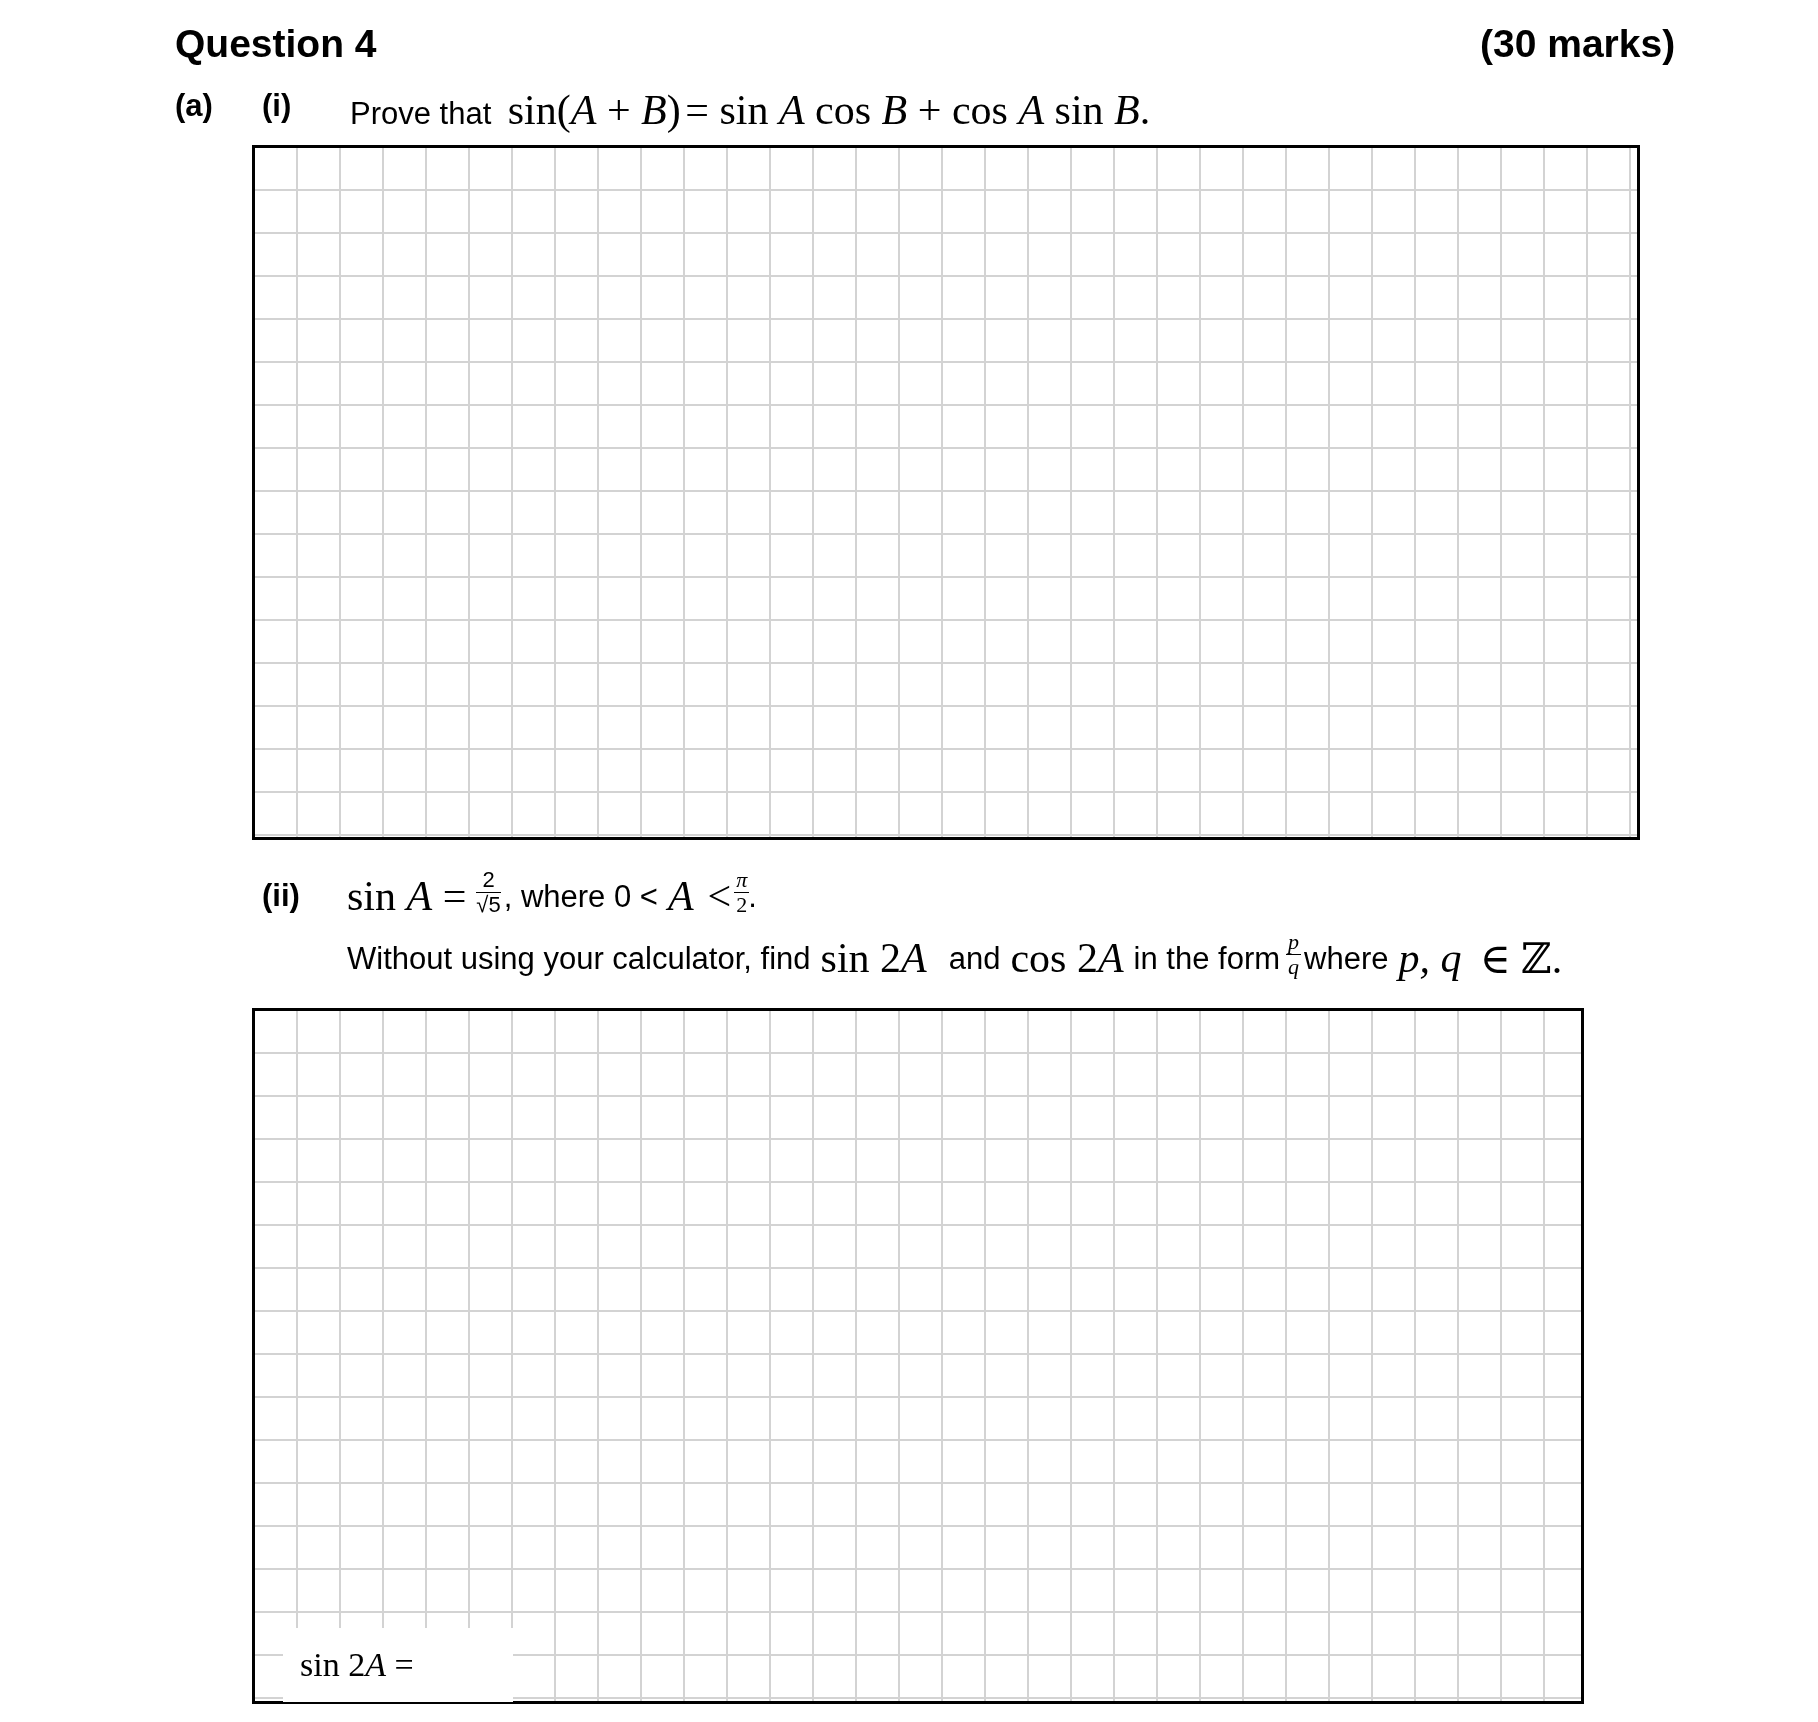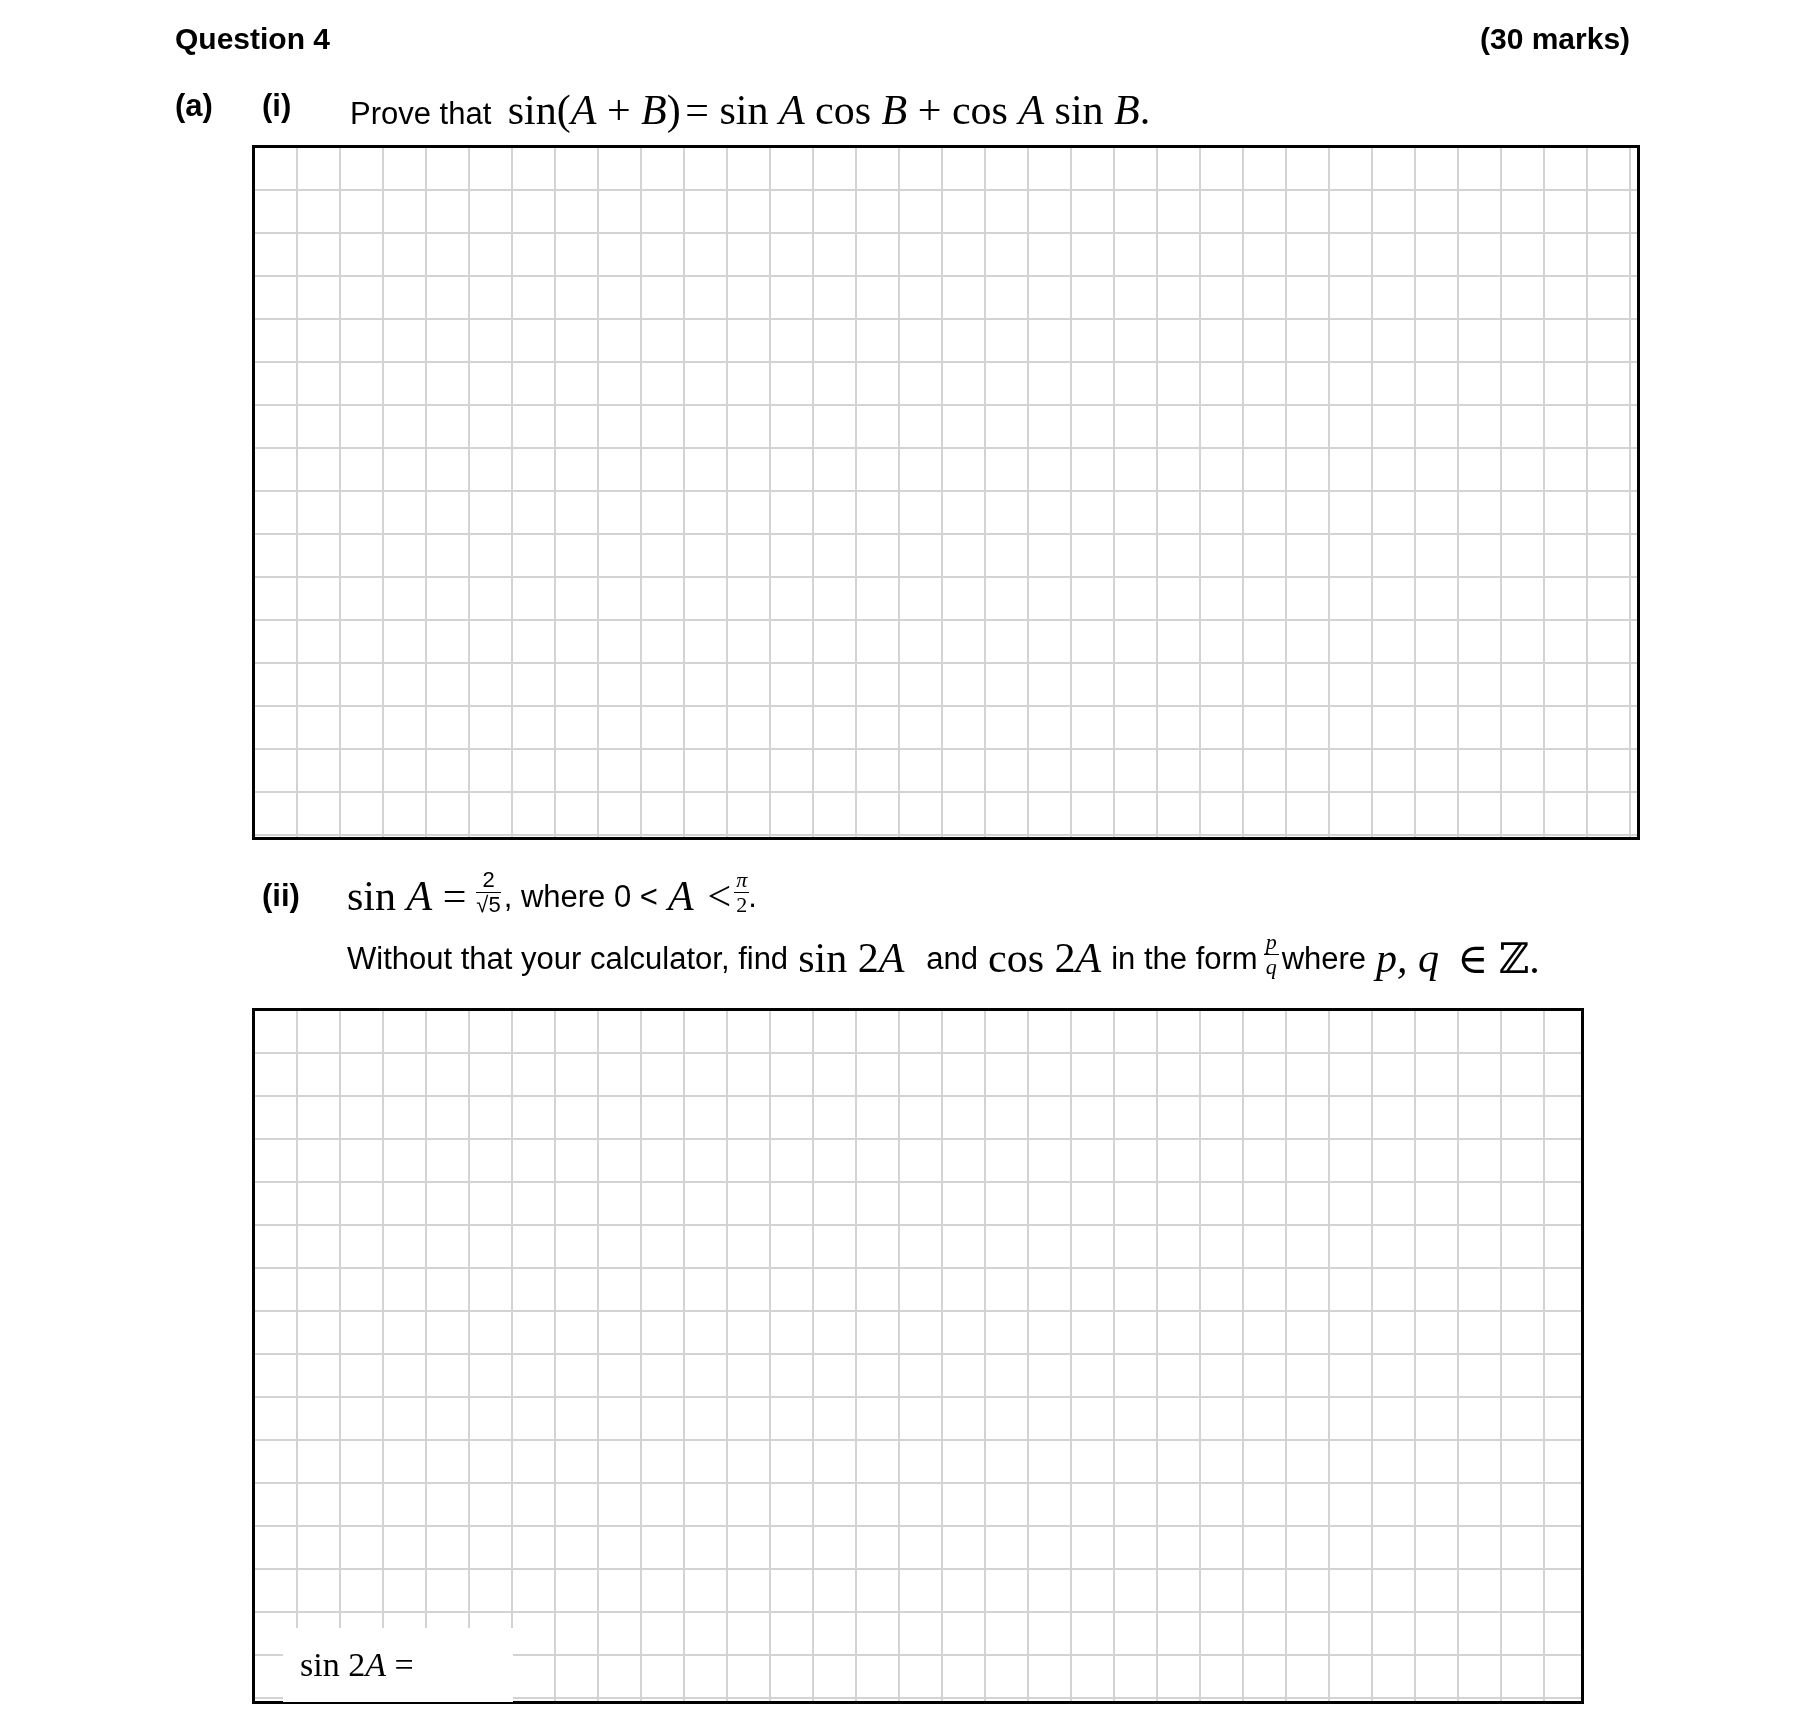--- a/index.html
+++ b/index.html
@@ -1,18 +1,18 @@
 <!DOCTYPE html>
 <html><head>
 <meta charset="utf-8">
 <style>
   html, body { margin:0; padding:0; background:#ffffff; }
   body { width:1818px; height:1722px; position:relative; overflow:hidden; color:#000; font-family:"Liberation Sans", sans-serif; }
   .abs { position:absolute; white-space:nowrap; }
-  .heading { font-family:"Liberation Sans", sans-serif; font-weight:bold; font-size:30px; line-height:1; }
+  .heading { font-family:"Liberation Sans", sans-serif; font-weight:bold; font-size:39px; line-height:1; }
   .body { font-family:"Liberation Sans", sans-serif; font-size:31px; line-height:1; }
   .math { font-family:"Liberation Serif", "DejaVu Serif", serif; font-size:42px; }
   .math i, .mi { font-style:italic; }
   .frac { display:inline-block; vertical-align:middle; text-align:center; font-family:"Liberation Serif", serif; font-size:22px; line-height:1.05; margin:0 3px; position:relative; top:-4px; }
   .frac .num { display:block; border-bottom:1.5px solid #000; padding:0 2px; }
   .frac .den { display:block; }
   .frac.sans { font-family:"Liberation Sans", sans-serif; }
   .answer-box {
     position:absolute; border:3px solid #000; box-sizing:border-box;
     background-color:#fff;
@@ -55,21 +55,21 @@
   <span class="math mi" style="margin-left:10px;">A</span>
   <span class="math" style="margin-left:14px;">&lt;</span>
   <span class="frac">
     <span class="num mi">π</span>
     <span class="den">2</span>
   </span>
   <span class="body" style="margin-left:-4px;">.</span>
 </div>
 
 <div class="abs" style="left:347px; top:930px; height:56px; display:flex; align-items:center;">
-  <span class="body">Without that your calculator, find</span>
+  <span class="body">Without using your calculator, find</span>
   <span class="math" style="margin-left:10px;">sin 2<i>A</i></span>
   <span class="body" style="margin-left:22px;">and</span>
   <span class="math" style="margin-left:10px;">cos 2<i>A</i></span>
   <span class="body" style="margin-left:10px;">in the form</span>
   <span class="frac" style="margin-left:6px;">
     <span class="num mi">p</span>
     <span class="den mi">q</span>
   </span>
   <span class="body">where</span>
   <span class="math mi" style="margin-left:10px;">p, q</span>

